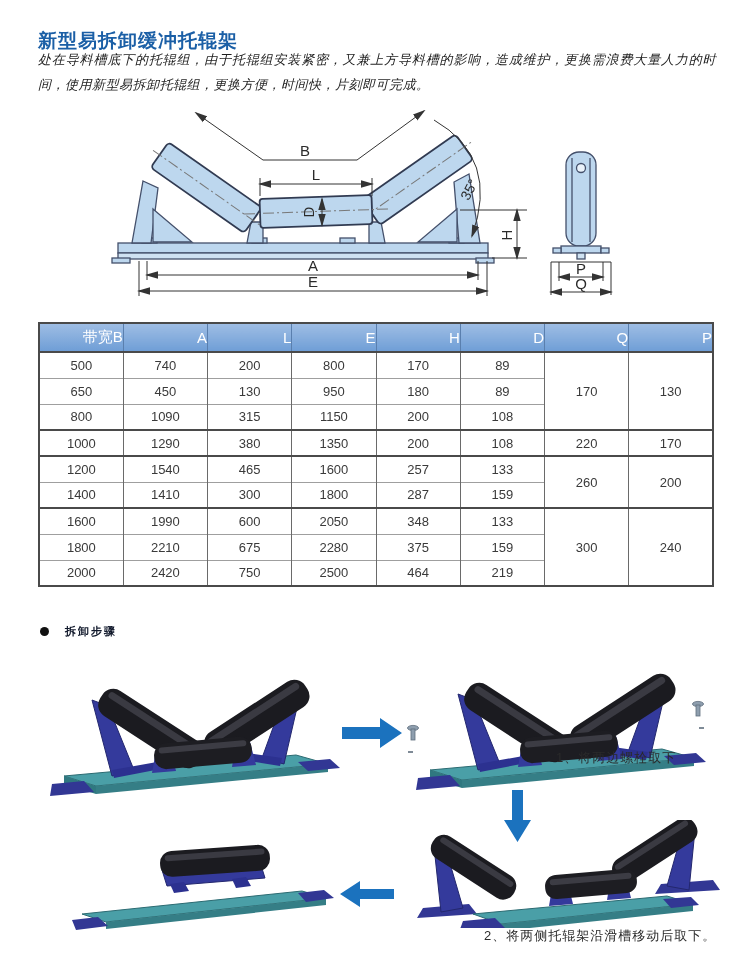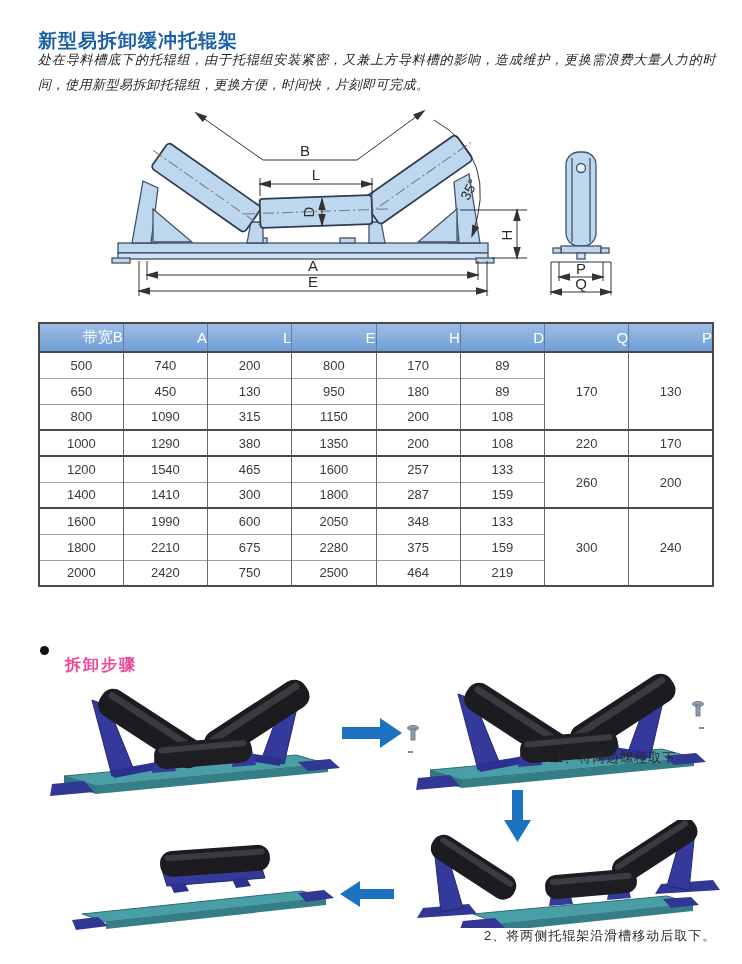--- a/index.html
+++ b/index.html
@@ -41,21 +41,21 @@
     height:26px; text-align:center;
     border-left:1px solid #6a6a6a; border-right:1px solid #6a6a6a;
     border-top:1px solid #9f9f9f;
     background:#fff;
   }
   .spec-table tr.group-end > td { border-bottom:2px solid #4a4a4a; }
   .spec-table td.qp { border-bottom:2px solid #4a4a4a; }
 
   .steps-header { position:absolute; left:40px; top:624px; display:flex; align-items:center; }
   .bullet { width:9px; height:9px; border-radius:50%; background:#111; display:inline-block; margin-right:16px; }
-  .steps-title { font-size:16px; font-weight:bold; color:#ec4899; letter-spacing:2px;margin-top:31px; }
+  .steps-title { font-size:11px; font-weight:bold; color:#0f172a; letter-spacing:2px; }
 
   .illus { position:absolute; }
   .caption { position:absolute; font-size:13px; color:#2a2a2a; letter-spacing:1px; white-space:nowrap; }
 </style>
 </head>
 <body>
 
 <div class="page">
 
   <h1 class="title">新型易拆卸缓冲托辊架</h1>

